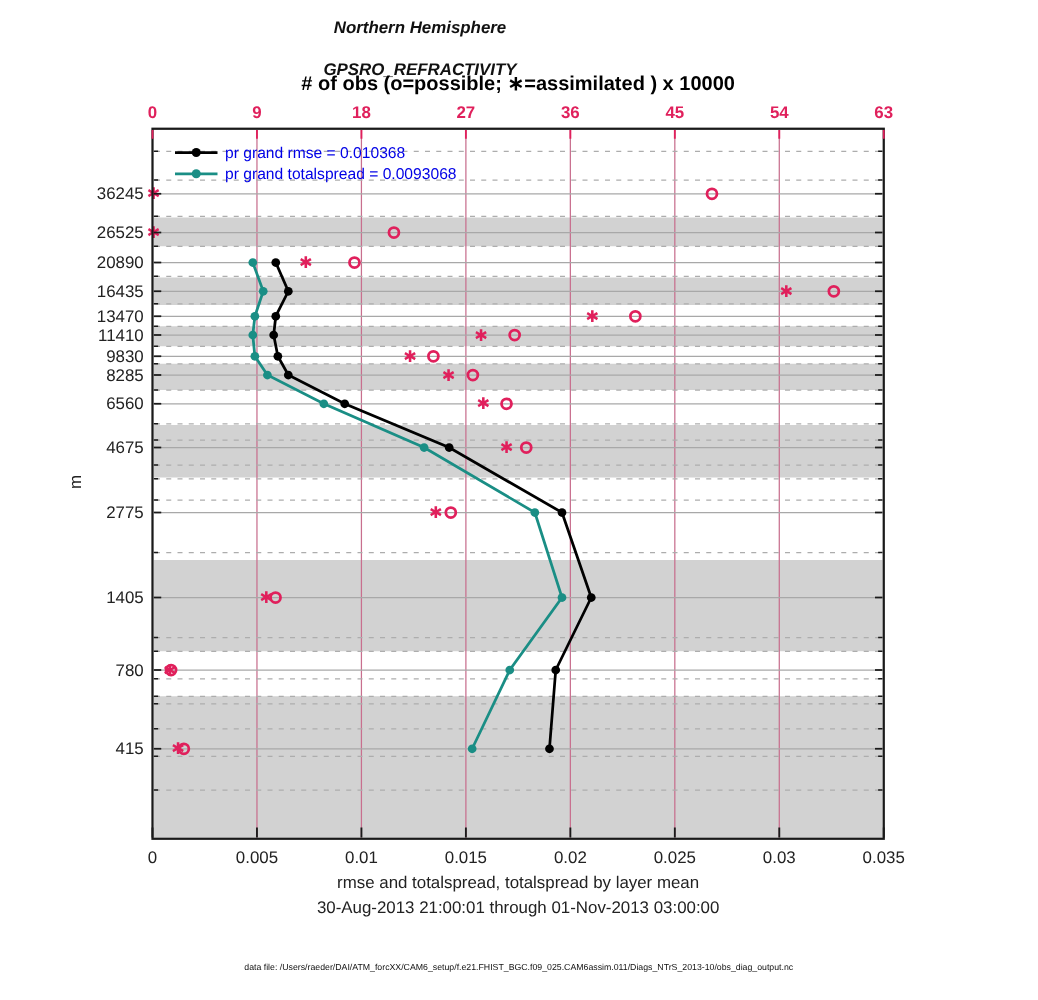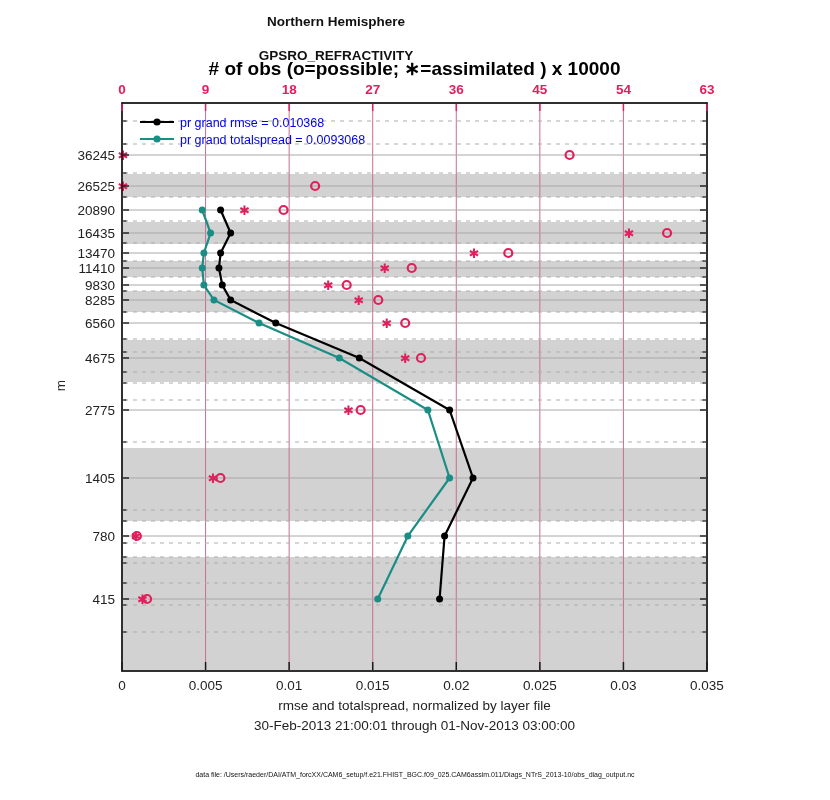--- a/index.html
+++ b/index.html
@@ -1,20 +1,20 @@
 <!DOCTYPE html>
 <html><head>
 <meta charset="utf-8">
 <style>
   html,body{margin:0;padding:0;background:#ffffff;}
   .canvas{position:relative;width:830px;height:800px;background:#fff;overflow:hidden;
           font-family:"Liberation Sans", sans-serif;}
   .abs{position:absolute;}
-  .title{left:0;width:672px;text-align:center;font-weight:bold;font-size:13.5px;color:#111;}
-  .obslabel{left:122px;width:585px;text-align:center;font-weight:bold;font-size:19px;}
+  .title{left:0;width:672px;text-align:center;font-weight:bold;font-size:13.5px;color:#111;font-style:italic;}
+  .obslabel{left:122px;width:585px;text-align:center;font-weight:bold;font-size:16px;}
   .xlab{left:122px;width:585px;text-align:center;font-size:13.5px;color:#222;}
   .ylab{transform:rotate(-90deg);transform-origin:center;font-size:13.5px;color:#222;}
   .footer{left:0;width:830px;text-align:center;font-size:7px;color:#111;}
   svg text{font-family:"Liberation Sans", sans-serif;}
 </style>
 </head>
 <body>
 
 <div class="canvas">
 
@@ -285,17 +285,17 @@
       <g>
         <line x1="140" y1="122" x2="174" y2="122" stroke="#000000" stroke-width="2.2"></line>
         <circle cx="157" cy="122" r="3.6" fill="#000000"></circle>
         <text x="180" y="126.5" font-size="12.5" fill="#0000E6">pr grand rmse = 0.010368</text>
         <line x1="140" y1="139" x2="174" y2="139" stroke="#1A8E85" stroke-width="2.2"></line>
         <circle cx="157" cy="139" r="3.6" fill="#1A8E85"></circle>
         <text x="180" y="143.5" font-size="12.5" fill="#0000E6">pr grand totalspread = 0.0093068</text>
       </g>
     </svg>
 
-  <div class="abs xlab" style="top:698px;">rmse and totalspread, normalized by layer file</div>
-  <div class="abs xlab" style="top:718px;">30-Feb-2013 21:00:01 through 01-Nov-2013 03:00:00</div>
+  <div class="abs xlab" style="top:698px;">rmse and totalspread, totalspread by layer mean</div>
+  <div class="abs xlab" style="top:718px;">30-Aug-2013 21:00:01 through 01-Nov-2013 03:00:00</div>
 
   <div class="abs footer" style="top:771px;">data file: /Users/raeder/DAI/ATM_forcXX/CAM6_setup/f.e21.FHIST_BGC.f09_025.CAM6assim.011/Diags_NTrS_2013-10/obs_diag_output.nc</div>
 </div>
 
 </body></html>

